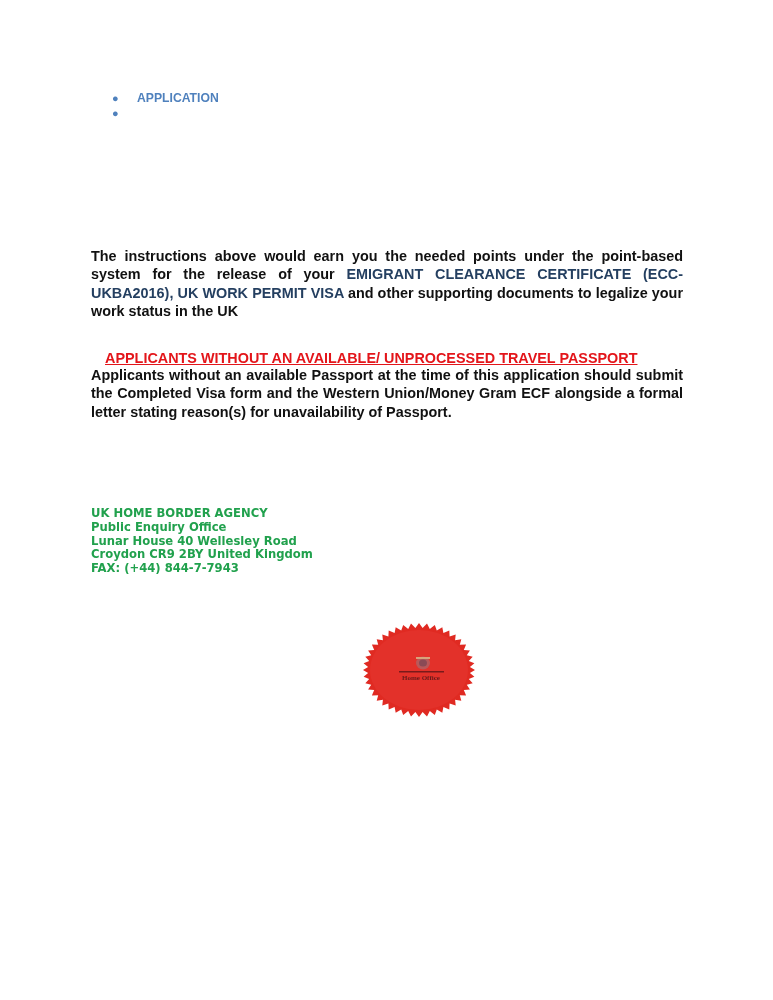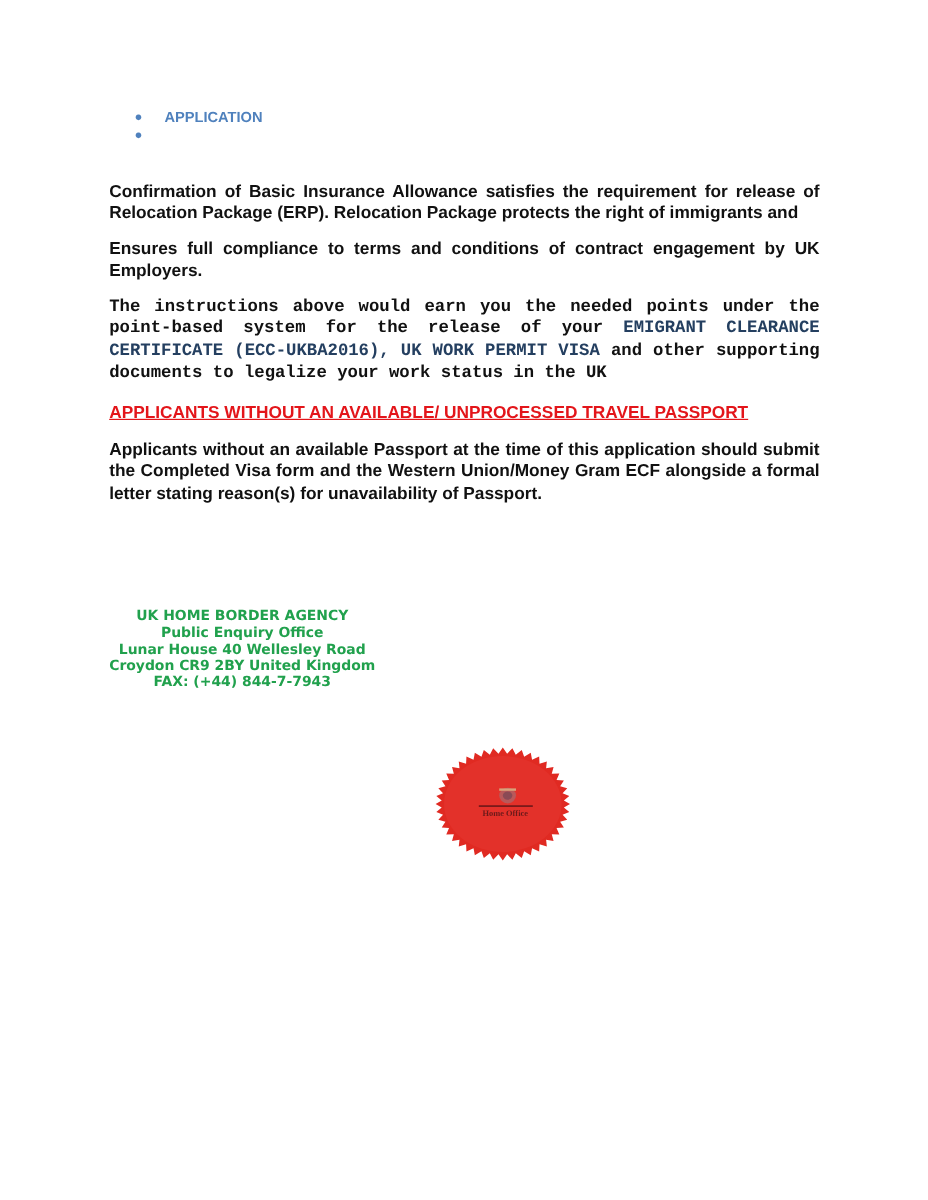--- a/index.html
+++ b/index.html
@@ -8,47 +8,45 @@
 
   .bullets { position: absolute; left: 110px; top: 91px; width: 575px; margin: 0; padding: 0; list-style: none; }
   .bullets li { position: relative; padding-left: 27px; color: #4f81bd; font-weight: bold; font-size: 12.2px; line-height: 15px; }
   .bullets li .dot { position: absolute; left: 2px; top: 0; color: #4f81bd; font-size: 11px; }
   .bullets li .big { font-size: 14.2px; }
   .b1 { text-align: justify; text-align-last: left; }
   .b1 .line1 { display: block; text-align: justify; text-align-last: justify; word-spacing: 2px; }
 
   .para { position: absolute; left: 91px; width: 592px; color: #111; font-weight: bold; font-size: 14.4px; line-height: 18.3px; text-align: justify; margin: 0; }
   .navy { color: #243f60; }
-  .red-heading { position: absolute; left: 91px; top: 336px; color: #e3151a; font-weight: bold; font-size: 14.4px; text-decoration: underline; margin: 0; }
+  .red-heading { position: absolute; left: 91px; top: 336px; color: #e3151a; font-weight: bold; font-size: 14.4px; text-decoration: underline; margin: 14px; }
 
   .address { position: absolute; left: 91px; top: 507px; color: #21a14d; font-weight: bold; font-family: "DejaVu Sans", sans-serif; font-size: 11.6px; line-height: 13.8px; }
-  .address div { white-space: nowrap; text-align: center; }
+  .address div { white-space: nowrap; }
 
   .seal { position: absolute; left: 362px; top: 620px; width: 114px; height: 100px; }
 </style>
 </head>
 <body>
 
 <div class="page">
 
   <ul class="bullets">
     <li class="b1">
       <span class="dot">●</span>
       <span>APPLICATION</span>
     </li>
     <li>
       <span class="dot">●</span>
     </li>
   </ul>
 
-  <p class="para" style="top:151px;">Confirmation of Basic Insurance Allowance satisfies the requirement for release of Relocation Package (ERP). Relocation Package protects the right of immigrants and</p>
 
-  <p class="para" style="top:199px;">Ensures full compliance to terms and conditions of contract engagement by UK Employers.</p>
 
-  <p class="para" style="top:247px;font-family:Liberation Mono, monospace;"><span>The instructions above would earn you the needed points under the point-based system for the release of your </span><span class="navy">EMIGRANT CLEARANCE CERTIFICATE (ECC-UKBA2016), UK WORK PERMIT VISA</span><span> and other supporting documents to legalize your work status in the UK</span></p>
+  <p class="para" style="top:247px;"><span>The instructions above would earn you the needed points under the point-based system for the release of your </span><span class="navy">EMIGRANT CLEARANCE CERTIFICATE (ECC-UKBA2016), UK WORK PERMIT VISA</span><span> and other supporting documents to legalize your work status in the UK</span></p>
 
   <p class="red-heading">APPLICANTS WITHOUT AN AVAILABLE/ UNPROCESSED TRAVEL PASSPORT</p>
 
   <p class="para" style="top:366px;">Applicants without an available Passport at the time of this application should submit the Completed Visa form and the Western Union/Money Gram ECF alongside a formal letter stating reason(s) for unavailability of Passport.</p>
 
 
   <div class="address">
     <div>UK HOME BORDER AGENCY</div>
     <div>Public Enquiry Office</div>
     <div>Lunar House 40 Wellesley Road</div>

